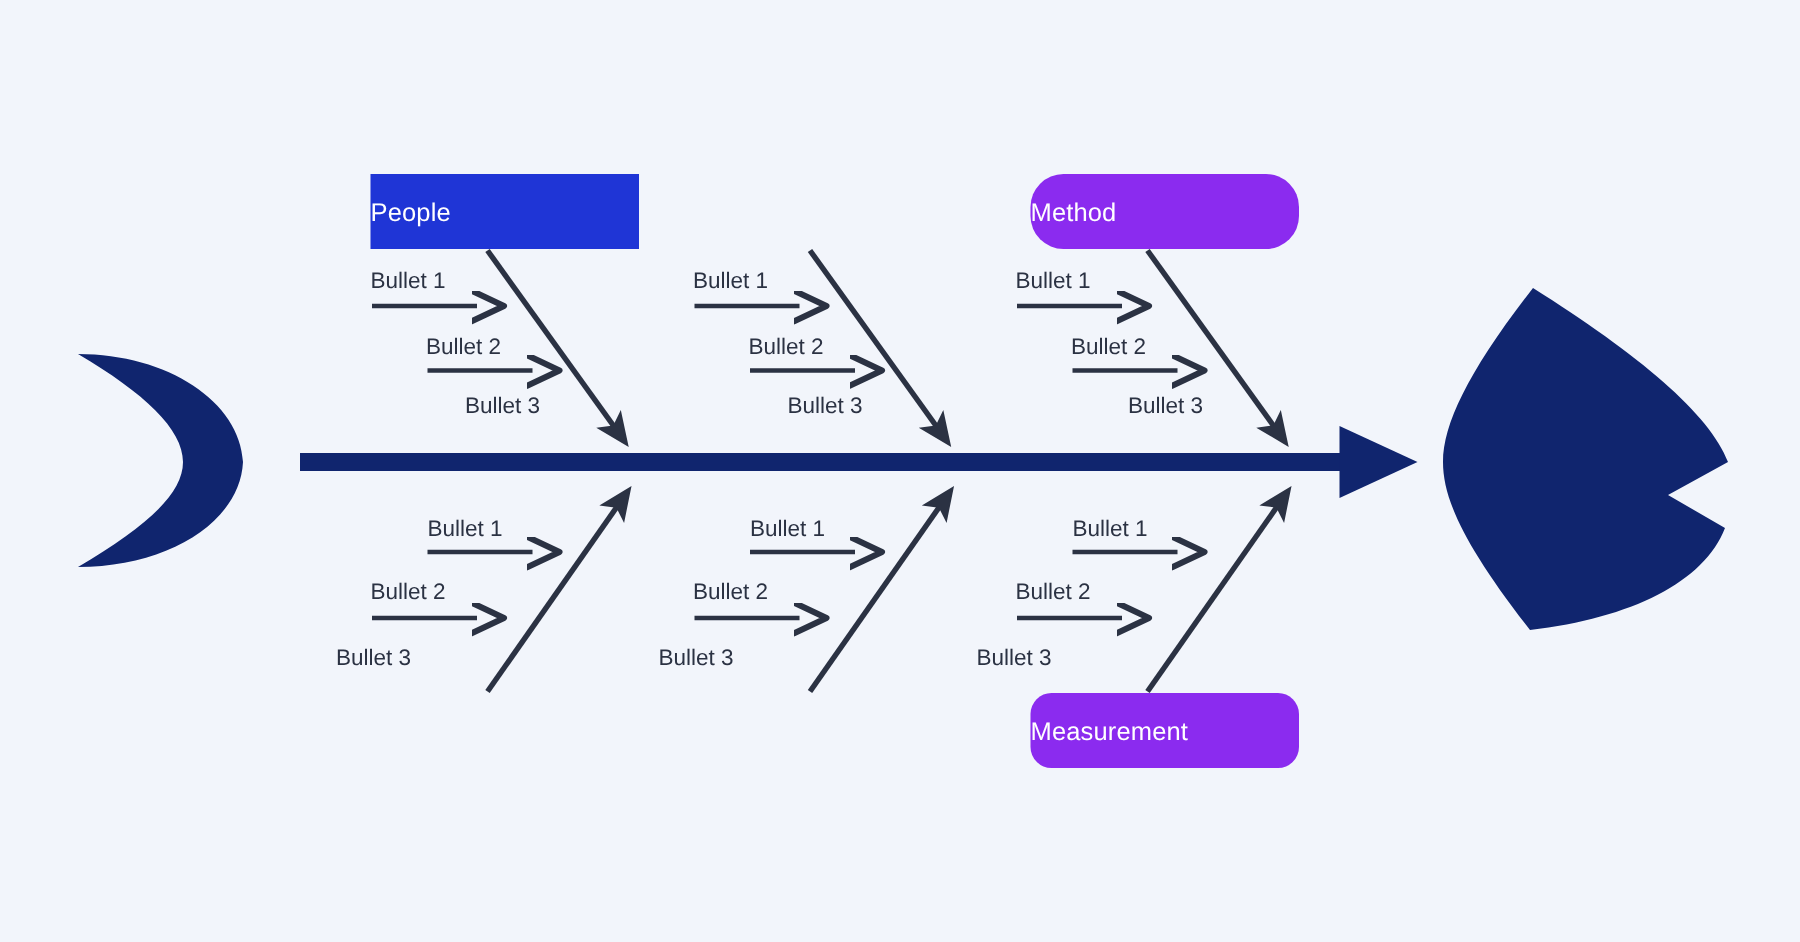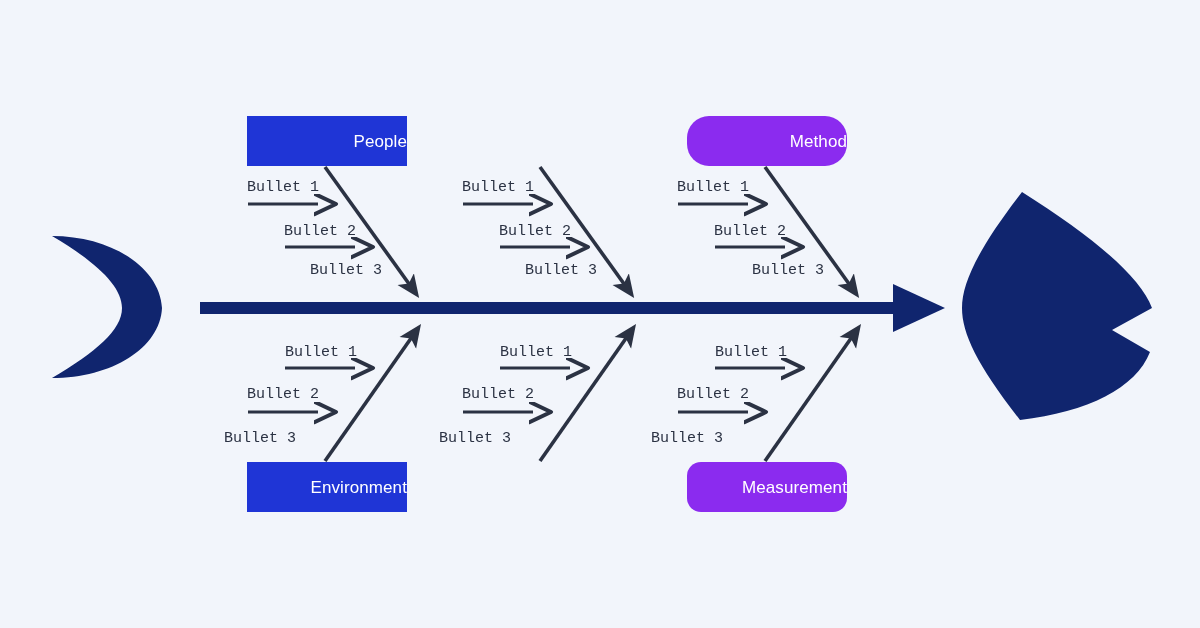--- a/index.html
+++ b/index.html
@@ -23,40 +23,40 @@
   #diagram-svg {
     position: absolute;
     top: 0;
     left: 0;
     width: 1200px;
     height: 628px;
     display: block;
   }
   .cat-box {
     position: absolute;
-    width: 160px;
+    width: 179px;
     height: 50px;
     display: flex;
     align-items: center;
-    justify-content: flex-end;
+    justify-content: flex-start;
     box-sizing: border-box;
   }
   .cat-box-label {
     color: #ffffff;
     font-size: 17px;
     font-family: "Liberation Sans", sans-serif;
     letter-spacing: 0.1px;
     line-height: 1;
     white-space: nowrap;
   }
   .bullet-label {
     position: absolute;
     font-size: 15px;
     color: #2b3243;
-    font-family: Liberation Mono, monospace;
+    font-family: Liberation Sans, sans-serif;
     white-space: nowrap;
     line-height: 1;
   }
 </style>
 </head>
 <body>
 
 <div id="stage">
 
   <svg id="diagram-svg" viewBox="0 0 1200 628" xmlns="http://www.w3.org/2000/svg">
@@ -158,23 +158,20 @@
 
   <div class="cat-box" style="left:247px; top:116px; background:#1f35d6;">
     <span class="cat-box-label">People</span>
   </div>
 
 
   <div class="cat-box" style="left:687px; top:116px; background:#8b2bef;border-radius:22px;">
     <span class="cat-box-label">Method</span>
   </div>
 
-  <div class="cat-box" style="left:247px; top:462px; background:#1f35d6;">
-    <span class="cat-box-label">Environment</span>
-  </div>
 
 
   <div class="cat-box" style="left:687px; top:462px; background:#8b2bef;border-radius:14px;">
     <span class="cat-box-label">Measurement</span>
   </div>
 
   <span class="bullet-label" style="left:247px; top:180px;">Bullet 1</span>
   <span class="bullet-label" style="left:284px; top:224px;">Bullet 2</span>
   <span class="bullet-label" style="left:310px; top:263px;">Bullet 3</span>
 

